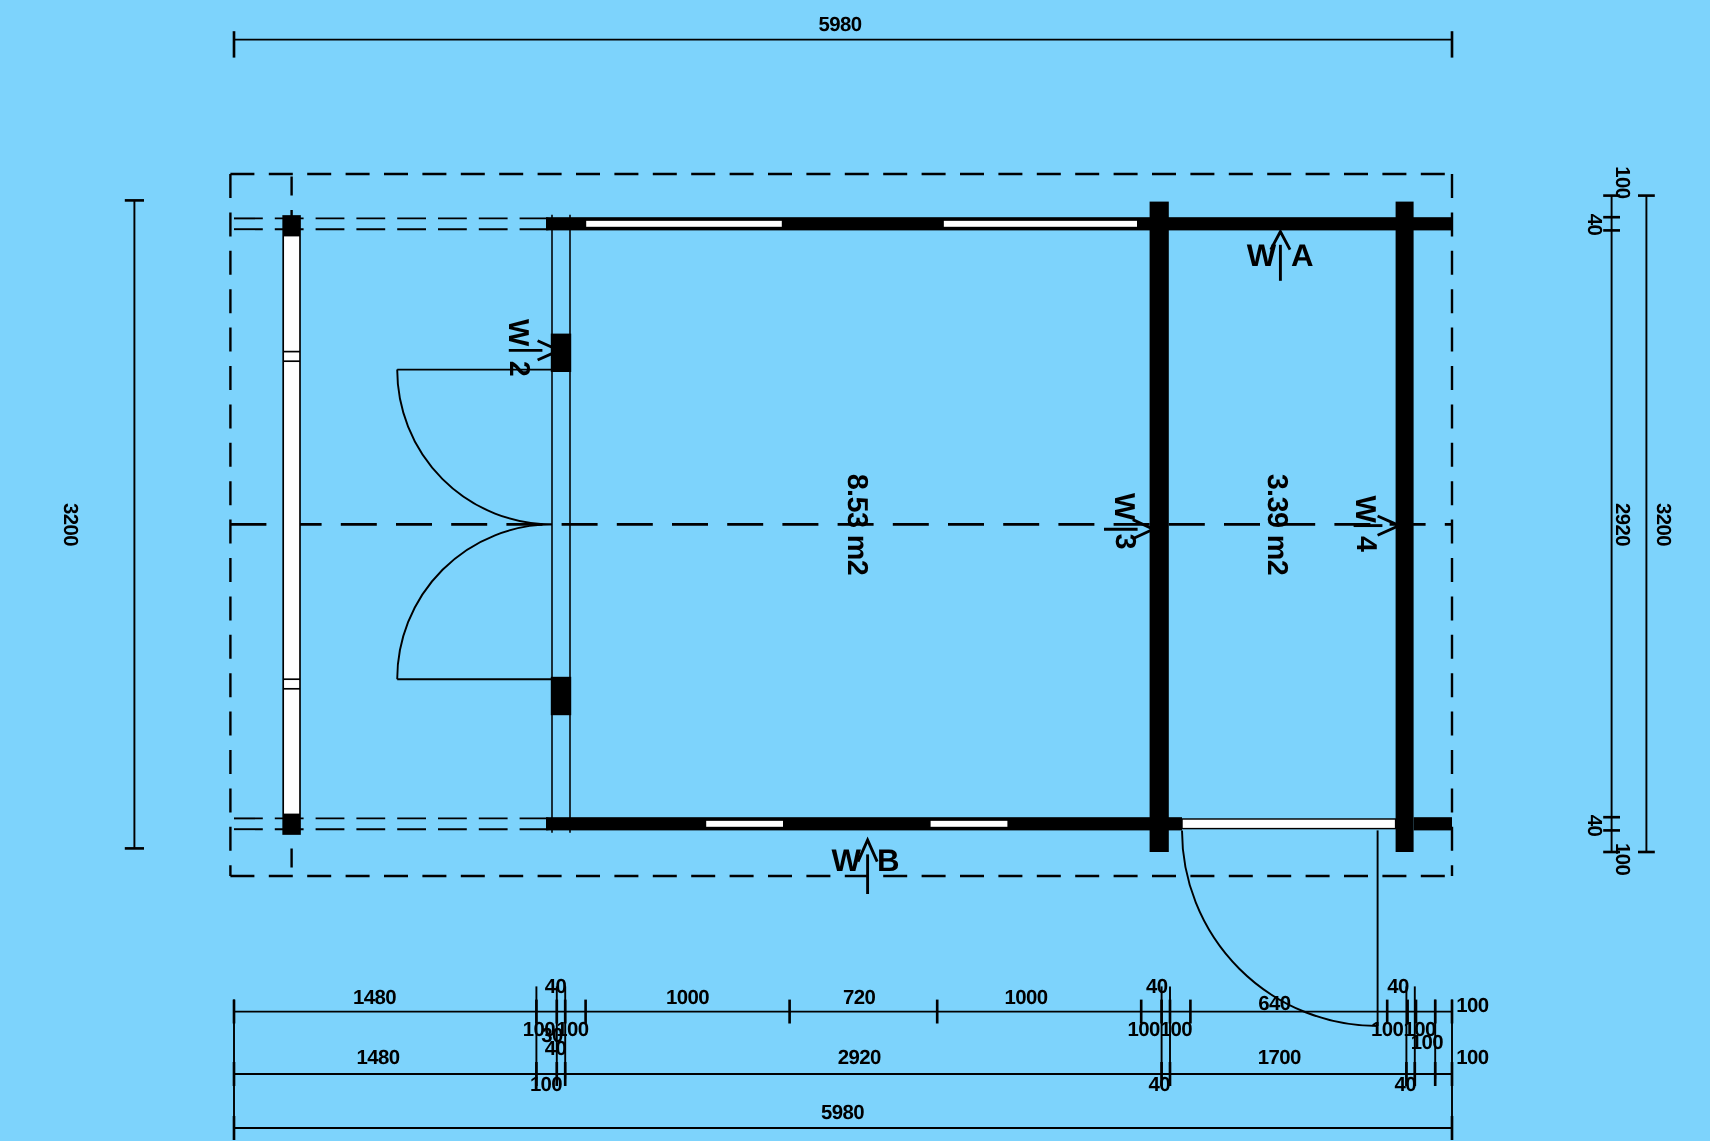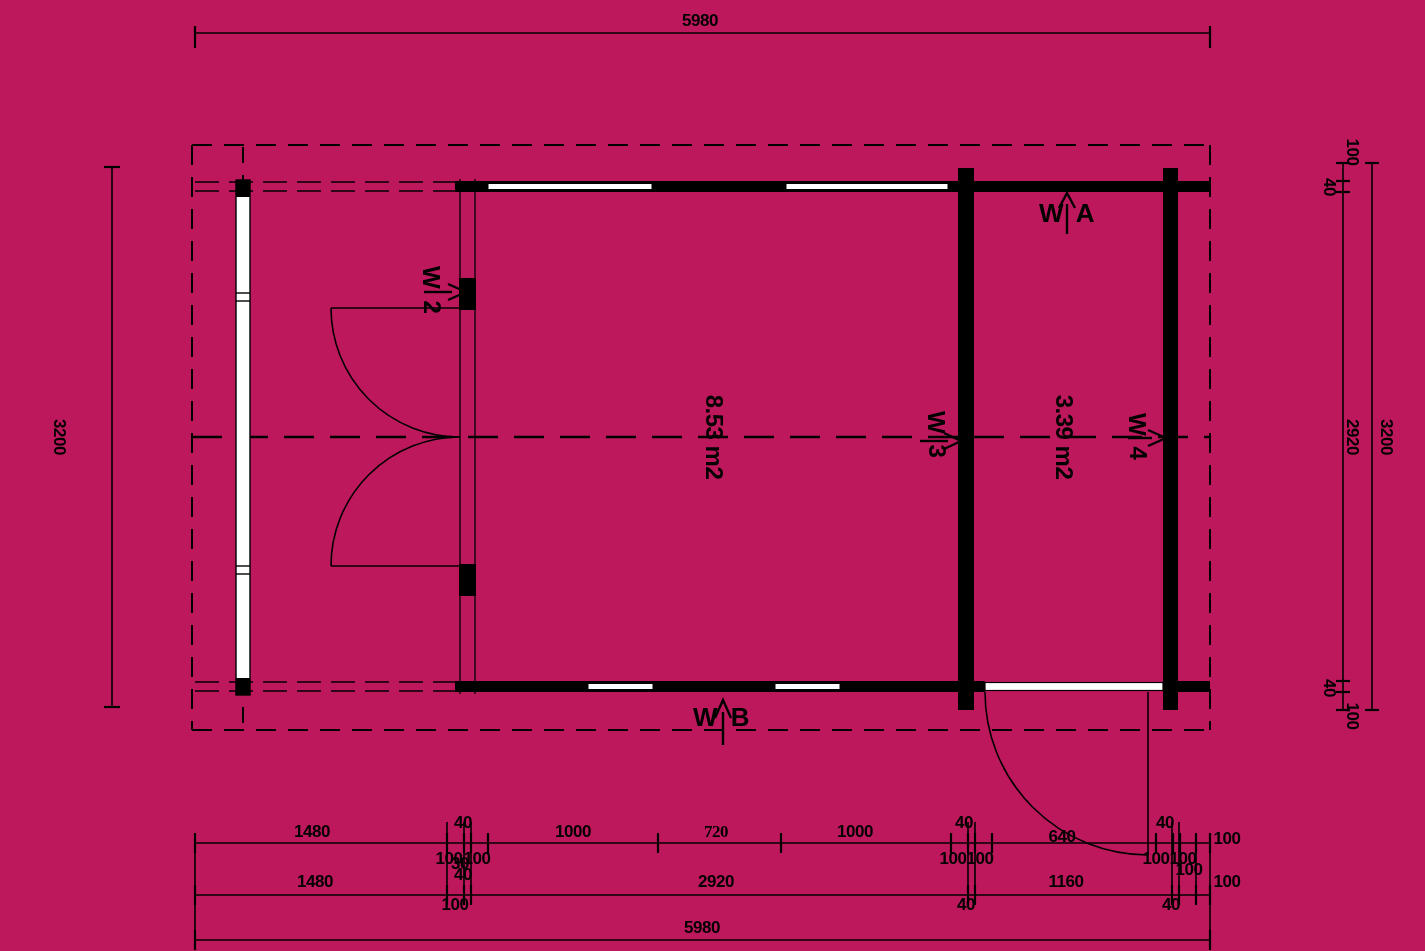--- a/index.html
+++ b/index.html
@@ -1,16 +1,16 @@
 <!DOCTYPE html>
 <html><head>
 <meta charset="utf-8">
 <style>
   html,body{margin:0;padding:0;background:#ffffff;}
-  #canvas{position:relative;width:1425px;height:951px;background:#be185d;overflow:hidden;
+  #canvas{position:relative;width:1425px;height:951px;background:#7dd3fc;overflow:hidden;
           font-family:"Liberation Sans",sans-serif;}
   #plan-svg{position:absolute;left:0;top:0;}
   #labels-layer{position:absolute;left:0;top:0;width:100%;height:100%;pointer-events:none;}
   .lbl{position:absolute;transform:translate(-50%,-50%);font-size:17px;font-weight:bold;
        color:#000;white-space:nowrap;letter-spacing:-0.5px;line-height:1;}
   .lbl.rot{transform:translate(-50%,-50%) rotate(90deg);}
 </style>
 </head>
 <body>
 
@@ -185,38 +185,38 @@
       <span class="lbl rot" style="left: 59px; top: 437px;">3200</span>
       <span class="lbl rot" style="left: 1352px; top: 152px;">100</span>
       <span class="lbl rot" style="left: 1329px; top: 187px;">40</span>
       <span class="lbl rot" style="left: 1352px; top: 437px;">2920</span>
       <span class="lbl rot" style="left: 1386px; top: 437px;">3200</span>
       <span class="lbl rot" style="left: 1329px; top: 688px;">40</span>
       <span class="lbl rot" style="left: 1352px; top: 716px;">100</span>
       <span class="lbl" style="left: 312px; top: 831px;">1480</span>
       <span class="lbl" style="left: 463px; top: 822px;">40</span>
       <span class="lbl" style="left: 573px; top: 831px;">1000</span>
-      <span class="lbl" style="left: 716px; top: 831px; font-family: Liberation Serif, serif;">720</span>
+      <span class="lbl" style="left: 716px; top: 831px;">720</span>
       <span class="lbl" style="left: 855px; top: 831px;">1000</span>
       <span class="lbl" style="left: 964px; top: 822px;">40</span>
       <span class="lbl" style="left: 1062px; top: 836px;">640</span>
       <span class="lbl" style="left: 1165px; top: 822px;">40</span>
       <span class="lbl" style="left: 1227px; top: 838px;">100</span>
       <span class="lbl" style="left: 449px; top: 858px;">100</span>
       <span class="lbl" style="left: 477px; top: 858px;">100</span>
       <span class="lbl" style="left: 460px; top: 863px;">30</span>
       <span class="lbl" style="left: 463px; top: 874px;">40</span>
       <span class="lbl" style="left: 953px; top: 858px;">100</span>
       <span class="lbl" style="left: 980px; top: 858px;">100</span>
       <span class="lbl" style="left: 1156px; top: 858px;">100</span>
       <span class="lbl" style="left: 1183px; top: 858px;">100</span>
       <span class="lbl" style="left: 1189px; top: 869px;">100</span>
       <span class="lbl" style="left: 315px; top: 881px;">1480</span>
       <span class="lbl" style="left: 716px; top: 881px;">2920</span>
-      <span class="lbl" style="left: 1066px; top: 881px;">1160</span>
+      <span class="lbl" style="left: 1066px; top: 881px;">1700</span>
       <span class="lbl" style="left: 1227px; top: 881px;">100</span>
       <span class="lbl" style="left: 455px; top: 904px;">100</span>
       <span class="lbl" style="left: 966px; top: 904px;">40</span>
       <span class="lbl" style="left: 1171px; top: 904px;">40</span>
       <span class="lbl" style="left: 702px; top: 927px;">5980</span>
       <span class="lbl rot" style="left: 714px; top: 437px; font-size: 24px;">8.53 m2</span>
       <span class="lbl rot" style="left: 1064px; top: 437px; font-size: 24px;">3.39 m2</span>
       <span class="lbl" style="left: 1051px; top: 213px; font-size: 26px;">W</span>
       <span class="lbl" style="left: 1085px; top: 213px; font-size: 26px;">A</span>
       <span class="lbl" style="left: 705px; top: 717px; font-size: 26px;">W</span>

